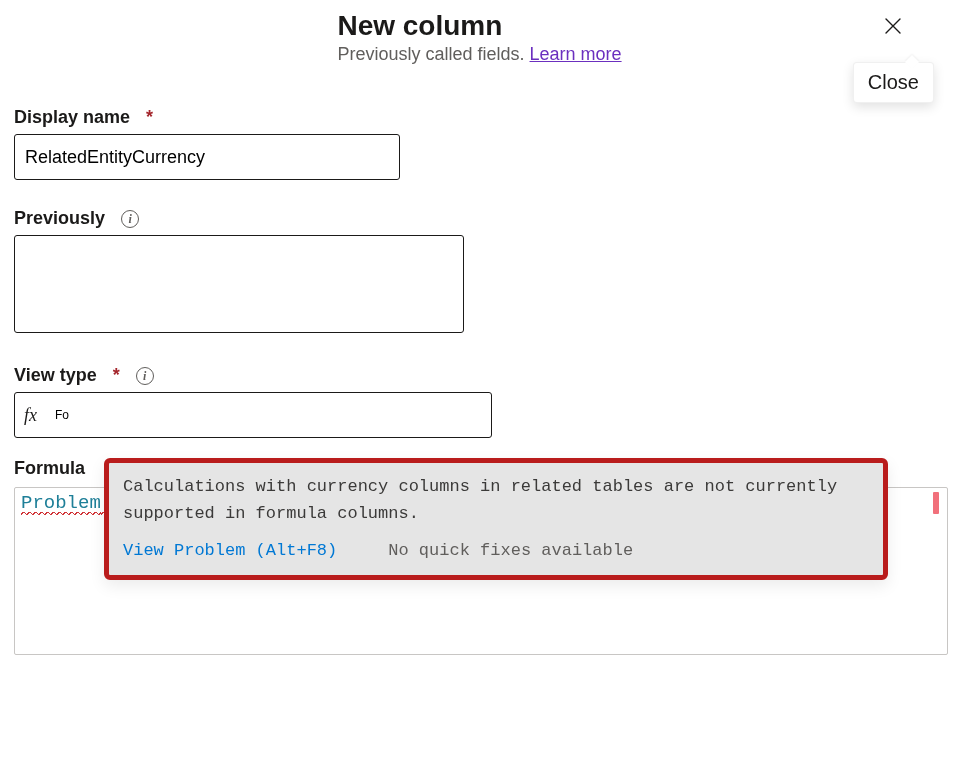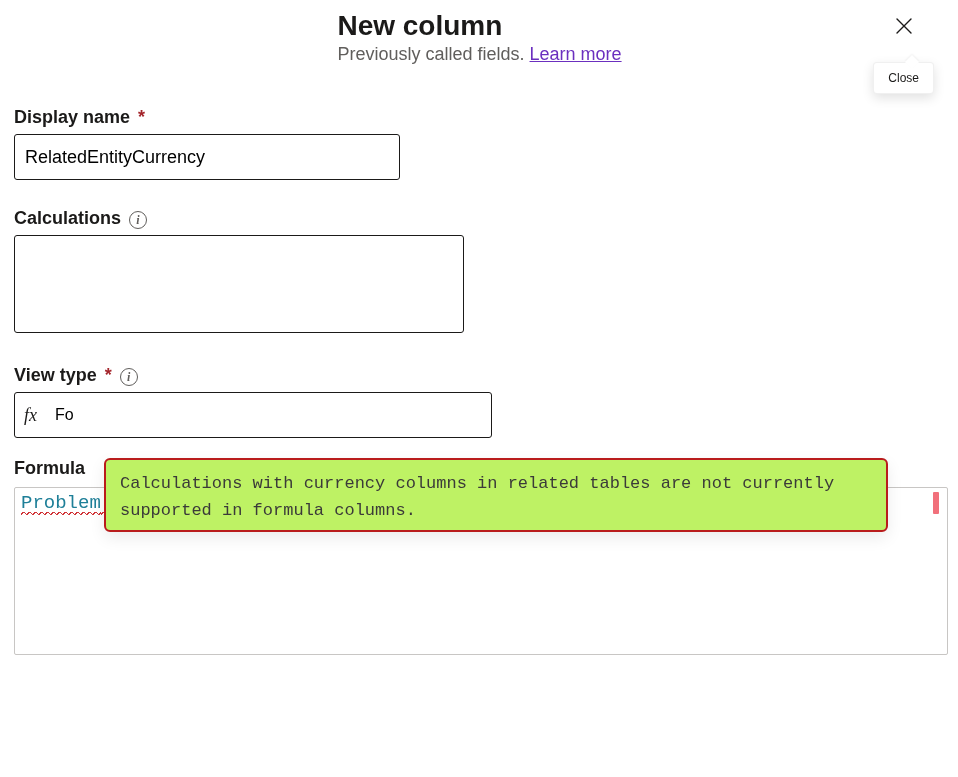--- a/index.html
+++ b/index.html
@@ -49,21 +49,21 @@
       color: #1b1a19;
       cursor: pointer;
       line-height: 1;
       padding: 4px;
     }
 
     .close-tooltip {
       display: inline-block;
       margin-top: 18px;
       padding: 8px 14px;
-      font-size: 12px;
+      font-size: 20px;
       background: #fff;
       border: 1px solid rgba(0,0,0,0.06);
       box-shadow: 0 4px 12px rgba(0,0,0,0.12);
       border-radius: 4px;
       position: relative;
     }
     .close-tooltip::before {
       content: "";
       position: absolute;
       top: -6px;
@@ -75,22 +75,22 @@
       box-shadow: -1px -1px 2px rgba(0,0,0,0.05);
     }
 
     .field-block { margin-bottom: 28px; }
 
     .field-label {
       font-size: 18px;
       font-weight: 600;
       margin-bottom: 6px;
       display: flex;
-      align-items: flex-end;
-      gap: 8px;
+      align-items: center;
+      gap: 16px;
     }
 
     .req { color: #a4262c; font-weight: 600; }
 
     .info-icon {
       display: inline-flex;
       width: 18px;
       height: 18px;
       border: 1px solid #605e5c;
       border-radius: 50%;
@@ -122,21 +122,21 @@
       border-radius: 3px;
       font-family: inherit;
       resize: none;
     }
 
     .dt-wrap { position: relative; width: 478px; }
 
     .dt-select {
       width: 478px;
       height: 46px;
-      font-size: 16px;
+      font-size: 12px;
       padding: 6px 10px 6px 40px;
       border: 1px solid #1b1a19;
       border-radius: 3px;
       font-family: inherit;
       background: #fff;
     }
 
     .fx-icon {
       position: absolute;
       left: 10px;
@@ -160,22 +160,22 @@
       font-weight: 600;
       margin-bottom: 8px;
       margin-top: 62px;
     }
 
     .hover-tip {
       position: absolute;
       top: 0px;
       left: 90px;
       right: 60px;
-      background: #bef264;
-      border: 2px solid #b91c1c;
+      background: #e5e5e5;
+      border: 5px solid #b91c1c;
       border-radius: 6px;
       font-family: Consolas, "Courier New", monospace;
       font-size: 17px;
       line-height: 1.6;
       z-index: 5;
       box-shadow: 0 6px 16px rgba(0,0,0,0.08);
     }
     .hover-tip .tip-body {
       padding: 10px 14px 6px 14px;
       color: #3b3a39;
@@ -250,41 +250,46 @@
 <div class="field-block">
   <div class="field-label">
     <span>Display name</span>
     <span class="req">*</span>
   </div>
   <input class="text-input" type="text" value="RelatedEntityCurrency" style="">
 </div>
 
 <div class="field-block">
   <div class="field-label">
-    <span>Calculations</span>
+    <span>Previously</span>
     <span class="info-icon">i</span>
   </div>
   <textarea class="textarea-input" style=""></textarea>
 </div>
 
 <div class="field-block" style="margin-bottom:14px">
   <div class="field-label">
     <span>View type</span>
     <span class="req">*</span>
     <span class="info-icon">i</span>
   </div>
   <div class="dt-wrap">
     <span class="fx-icon">fx</span>
     <input class="dt-select" type="text" value="Fo" style="">
   </div>
 </div>
 
 <div class="formula-area">
   <div class="hover-tip">
     <div class="tip-body">Calculations with currency columns in related tables are not currently supported in formula columns.</div>
+    <div class="tip-actions">
+      <span class="link">View Problem (Alt+F8)</span>
+      &nbsp;&nbsp;&nbsp;
+      <span>No quick fixes available</span>
+    </div>
   </div>
 
   <div class="formula-label">Formula</div>
 
   <div class="code-box"><span class="tok-var squiggle">Problem</span><span class="tok-dot squiggle">.</span><span class="tok-str squiggle">'Annual Revenue'</span>
     <div class="minimap"></div>
   </div>
 </div>
 
 </body></html>

